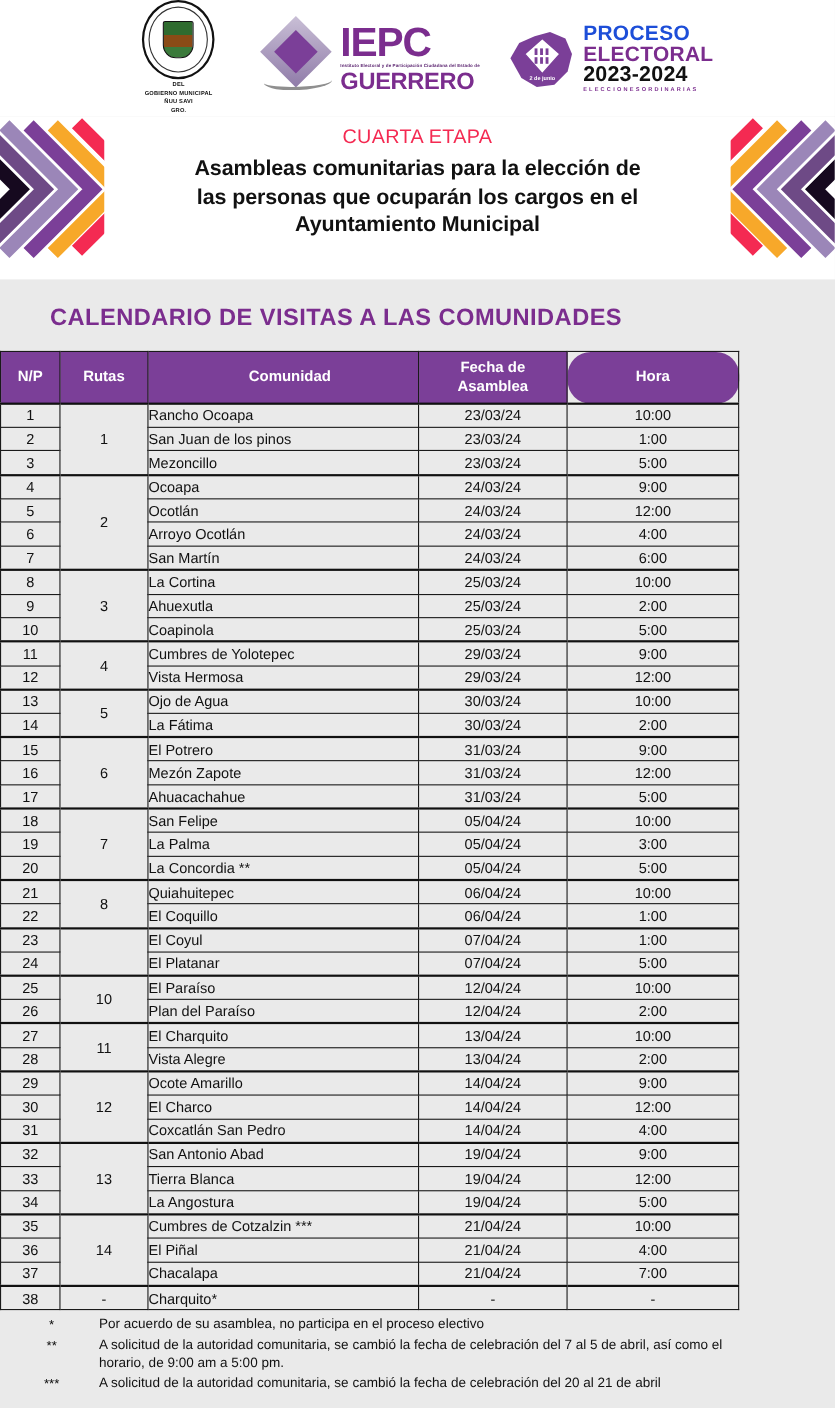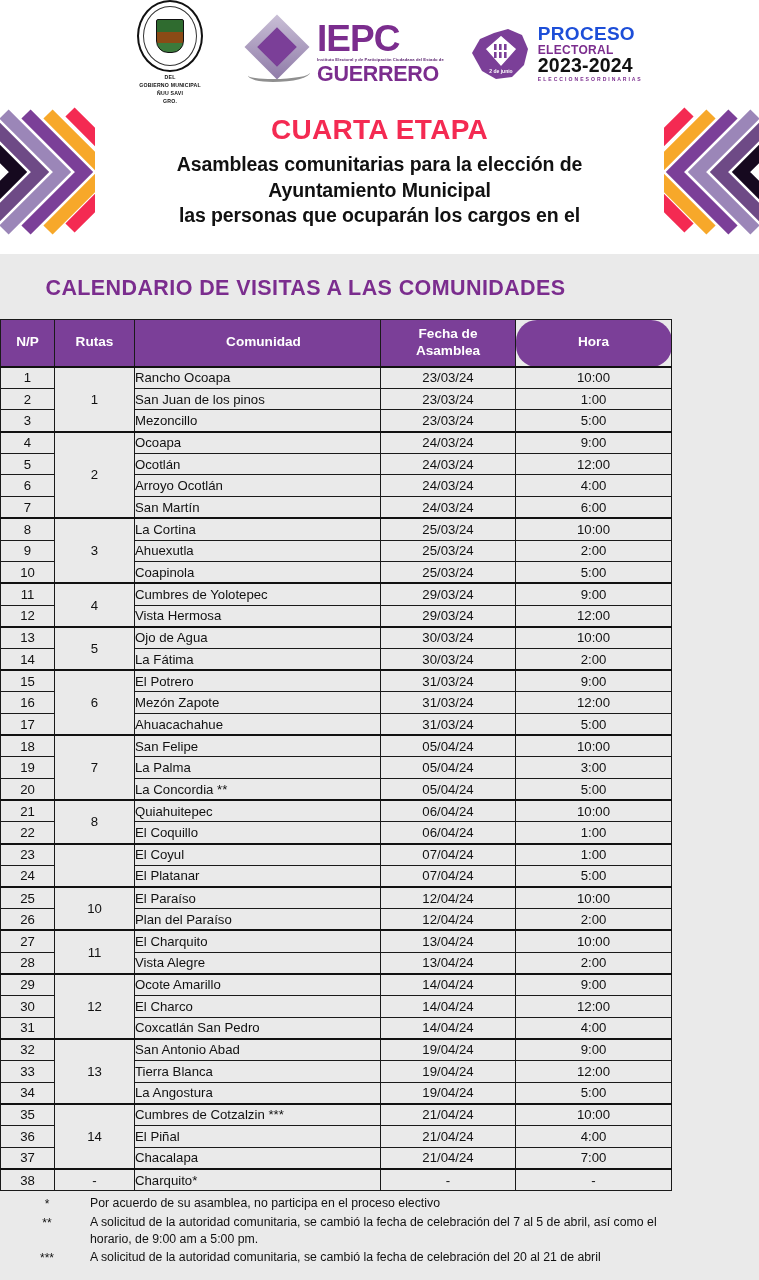--- a/index.html
+++ b/index.html
@@ -74,41 +74,41 @@
   .iepc-top { font-size: 37px; font-weight: 900; color:#7b2d8e; letter-spacing:-1px; }
   .iepc-sub { font-size: 4.1px; font-weight:bold; color:#5b2470; margin: 1px 0 2px; letter-spacing:.1px;}
   .iepc-bot { font-size: 21.5px; font-weight: 900; color:#7b2d8e; letter-spacing:-0.3px;}
 
   
   .proceso { display:flex; align-items:center; gap:6px; }
   .gro-map { width: 62px; height: 60px; position:relative; }
   .gro-map svg { display:block; }
   .proc-words { line-height:1.02; }
   .p1 { font-size: 19px; font-weight:900; color:#1d4ed8; letter-spacing:.3px;}
-  .p2 { font-size: 12px; font-weight:600; color:#7b2d8e; letter-spacing:.3px;}
+  .p2 { font-size: 19px; font-weight:600; color:#7b2d8e; letter-spacing:.3px;}
   .p3 { font-size: 19.5px; font-weight:900; color:#111; letter-spacing:.2px;}
   .p4 { font-size: 5.1px; font-weight:bold; color:#7b2d8e; letter-spacing:.3px; margin-top:1px;}
 
   
   .banner {
     position: relative;
     width: 759px;
     height: 148px;
     background: #ffffff;
     overflow: hidden;
   }
   .chev { position:absolute; top:0; width:95px; height:148px; overflow:hidden; }
   .chev.left { left:0; }
   .chev.right { right:0; }
   .banner-text {
     position:absolute; left:100px; right:100px; top:8px;
     text-align:center;
   }
   .etapa {
-    color:#F42A52; font-size: 28px; font-weight: 700; letter-spacing:.3px;
+    color:#F42A52; font-size: 18px; font-weight: 400; letter-spacing:.3px;
     margin-bottom: 6px;
   }
   .banner-sub {
     color:#111; font-size:19.5px; font-weight:900; line-height:1.32;
     letter-spacing:-0.1px;
   }
 
   
   .main { width:611px; background:#eaeaea; padding-top: 22px; }
   .cal-title {
@@ -227,22 +227,22 @@
         <polyline points="48,8 106,66 48,124" stroke="#f7a82a"></polyline>
         <polyline points="70,6 128,64 70,122" stroke="#F42A52"></polyline>
       </g>
     </svg>
   </div>
 
   <div class="banner-text">
     <div class="etapa">CUARTA ETAPA</div>
     <div class="banner-sub">
       <div>Asambleas comunitarias para la elección de</div>
+      <div>las personas que ocuparán los cargos en el</div>
       <div>Ayuntamiento Municipal</div>
-      <div>las personas que ocuparán los cargos en el</div>
     </div>
   </div>
 
   <div class="chev right">
     <svg width="95" height="148" viewBox="0 0 95 148">
       <g stroke-width="13" fill="none" stroke-linecap="butt">
         <polyline points="135,8 77,66 135,124" stroke="#16091f"></polyline>
         <polyline points="113,8 55,66 113,124" stroke="#6e4a86"></polyline>
         <polyline points="91,8 33,66 91,124" stroke="#9b86b8"></polyline>
         <polyline points="69,8 11,66 69,124" stroke="#7b3f98"></polyline>

